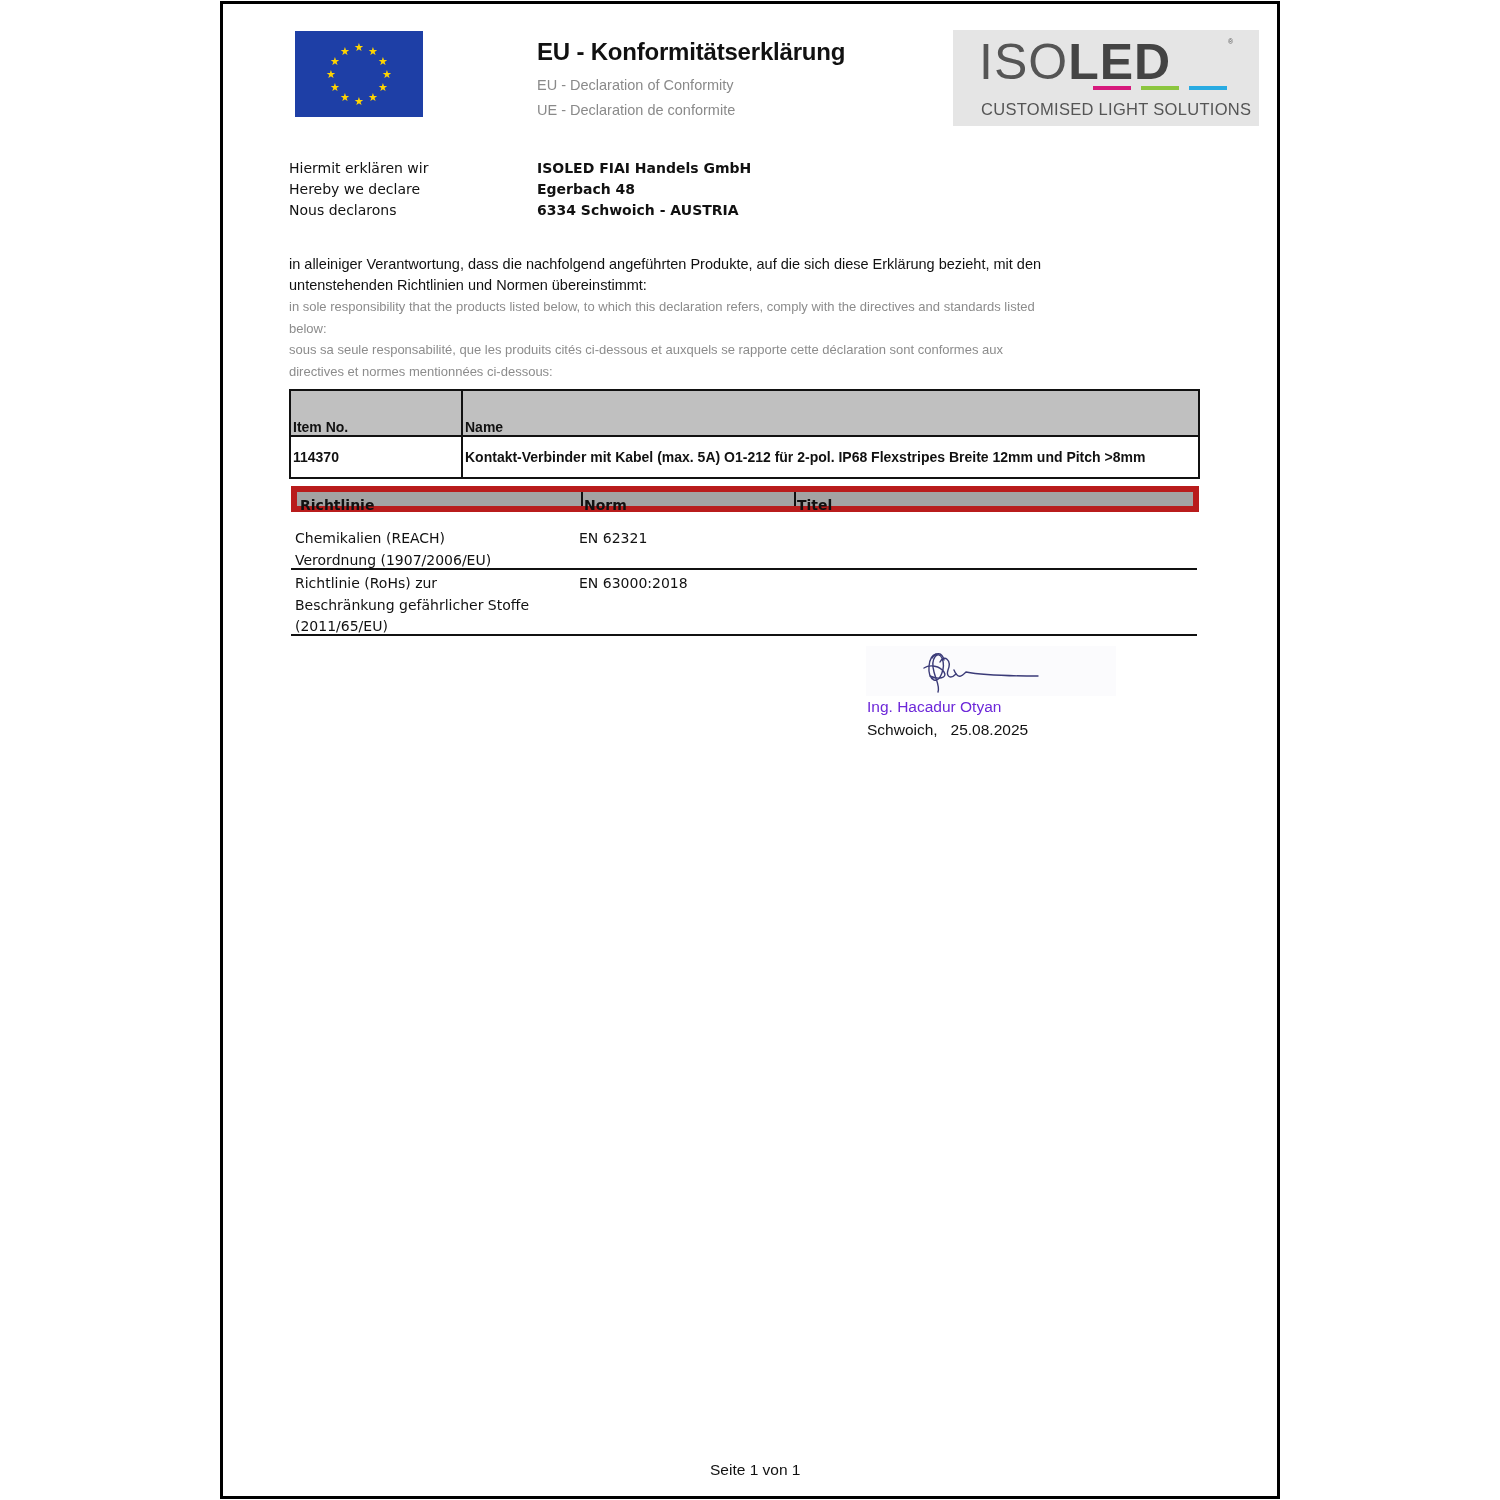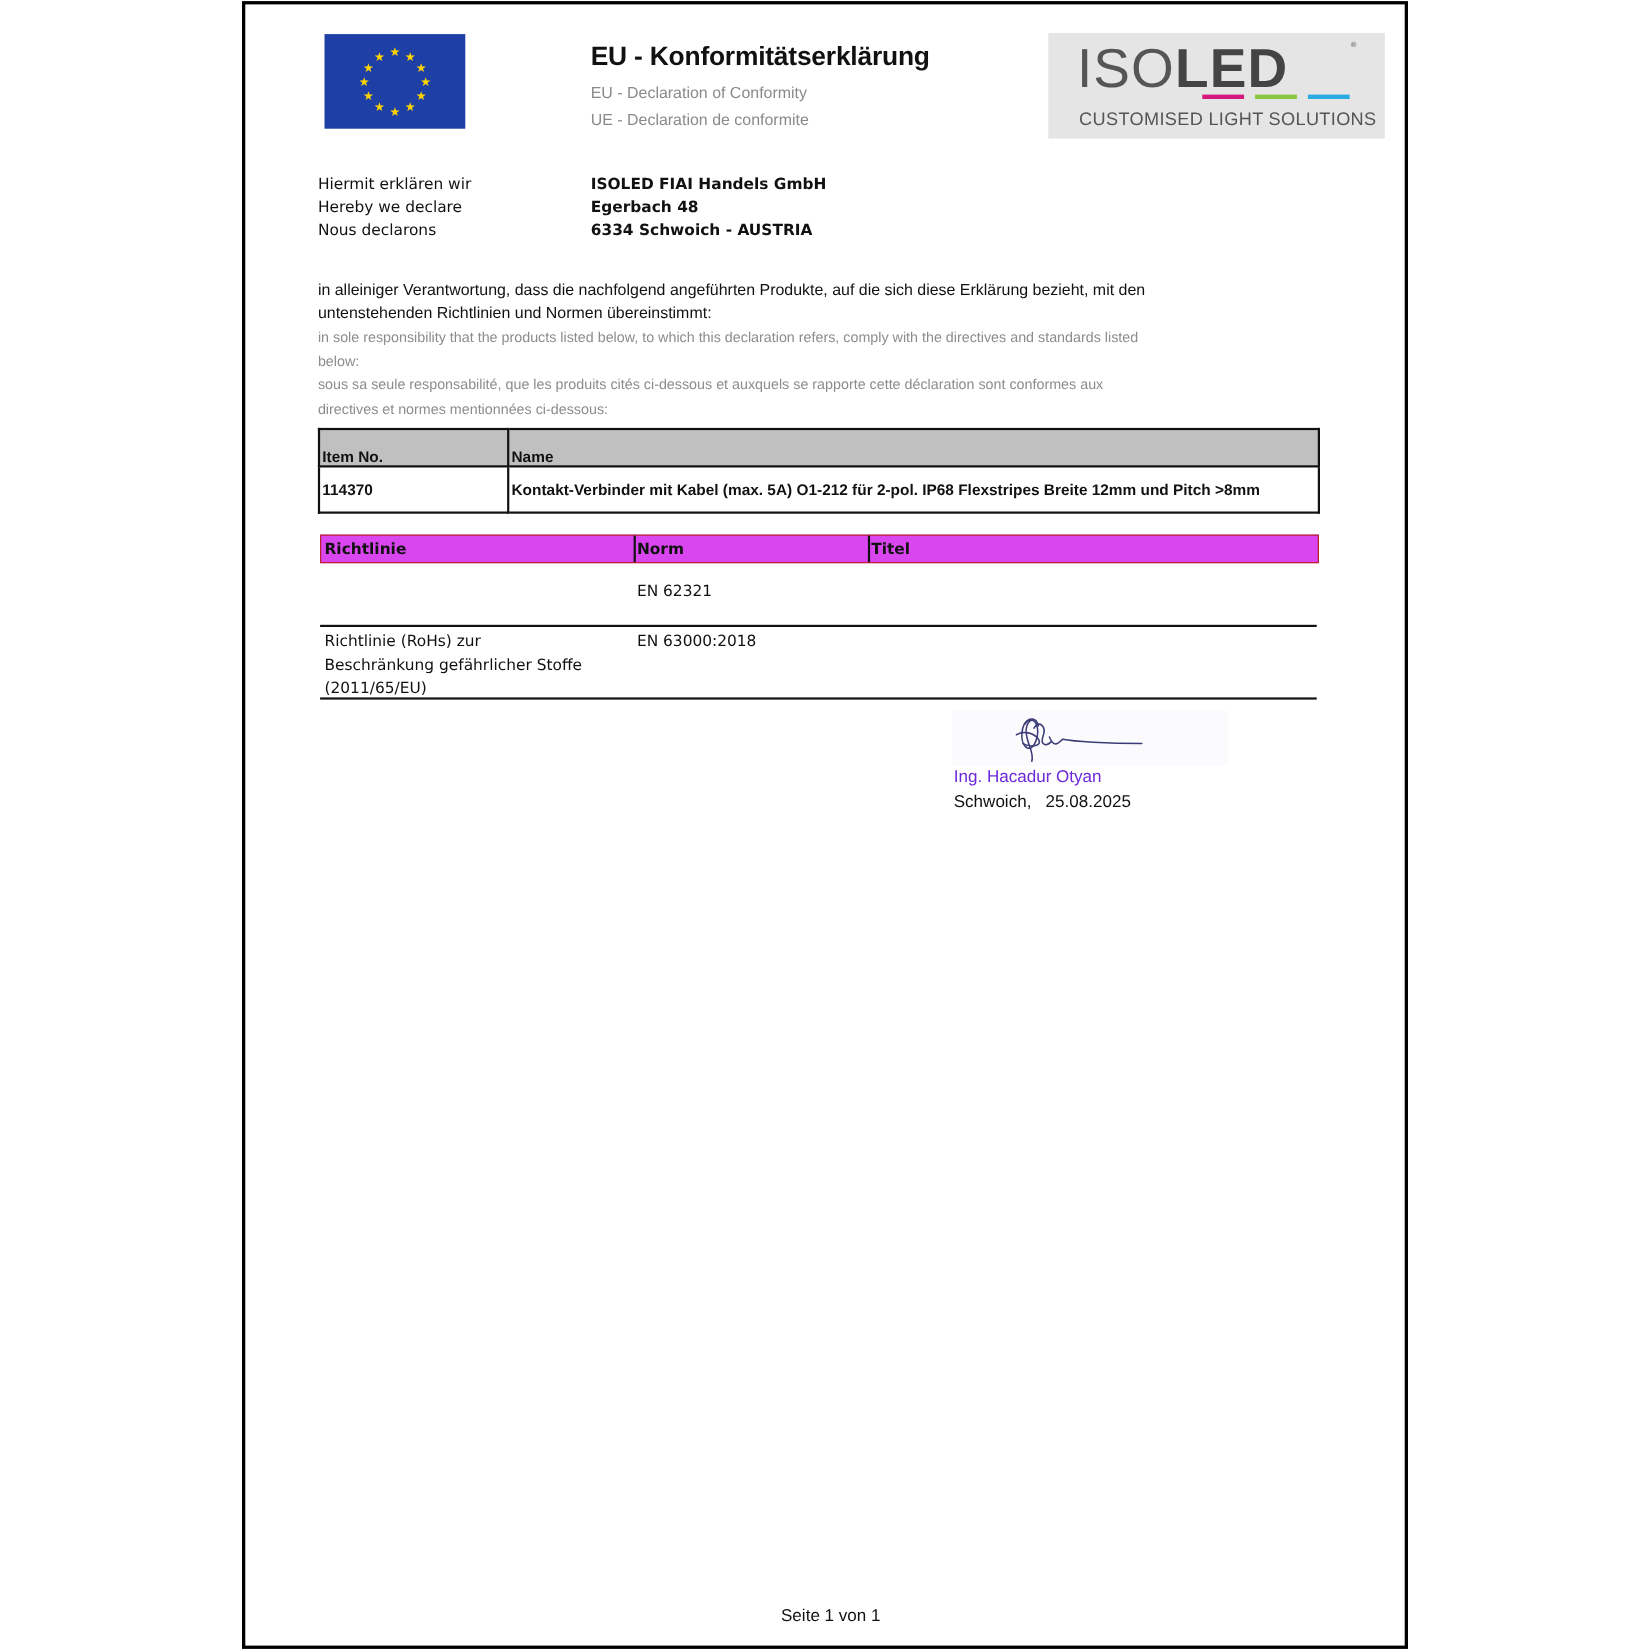--- a/index.html
+++ b/index.html
@@ -16,23 +16,23 @@
   .logo-word .bold { font-weight:bold; color:#444; }
   .logo-reg { position:absolute; left:275px; top:8px; font-size:7px; color:#555; font-family:"Liberation Sans", sans-serif; }
   .logo-bar { position:absolute; top:56px; height:4px; width:38px; }
   .logo-tag { position:absolute; left:28px; top:70px; font-family:"Liberation Sans", sans-serif; font-size:16.5px; color:#555; letter-spacing:0.3px; }
   .decl-label { left:289px; font-family:"DejaVu Sans", sans-serif; font-size:14px; color:#111; }
   .decl-value { left:537px; font-family:"DejaVu Sans", sans-serif; font-weight:bold; font-size:14px; color:#111; }
   .para-de { left:289px; width:760px; font-family:"Liberation Sans", sans-serif; font-size:14.5px; color:#111; line-height:21px; }
   .para-gray { left:289px; width:760px; font-family:"Liberation Sans", sans-serif; font-size:13px; color:#8c8c8c; line-height:21.5px; }
   table.items { position:absolute; left:289px; top:389px; width:911px; border-collapse:collapse; font-family:"Liberation Sans", sans-serif; font-size:14px; font-weight:bold; color:#111; }
   table.items th, table.items td { border:2px solid #111; text-align:left; padding:0 2px; vertical-align:middle; }
-  table.items th { background:#c0c0c0; height:24px; padding-top:8px; vertical-align:bottom; }
+  table.items th { background:#c0c0c0; height:24px; padding-top:20px; vertical-align:bottom; }
   table.items td { height:40px; line-height:21px; }
-  .dir-head { position:absolute; left:291px; top:486px; width:908px; height:26px; background:#d946ef; border:1px solid #b91c1c; box-sizing:border-box; font-family:"DejaVu Sans", sans-serif; font-weight:bold; font-size:14px; color:#111; }
+  .dir-head { position:absolute; left:291px; top:486px; width:908px; height:26px; background:#a3a3a3; border:6px solid #b91c1c; box-sizing:border-box; font-family:"DejaVu Sans", sans-serif; font-weight:bold; font-size:14px; color:#111; }
   .dir-head span { position:absolute; top:5px; }
   .dir-head .sep { position:absolute; top:0; bottom:0; width:1.5px; background:#111; }
   .dir-row { position:absolute; left:291px; width:906px; border-bottom:2px solid #111; font-family:"DejaVu Sans", sans-serif; font-size:14px; color:#111; line-height:21.5px; }
   .dir-row .c { position:absolute; top:0; }
   .sig { position:absolute; left:866px; top:646px; width:250px; height:50px; background:#fbfbfd; }
   .sig-name { left:867px; top:698px; font-family:"Liberation Sans", sans-serif; font-size:15.5px; color:#6d28d9; }
   .sig-place { left:867px; top:721px; font-family:"Liberation Sans", sans-serif; font-size:15.5px; color:#111; white-space:pre; }
   .footer { left:710px; top:1461px; font-family:"Liberation Sans", sans-serif; font-size:15.5px; color:#111; }
 </style>
 </head>
@@ -100,20 +100,21 @@
 
 <div class="dir-head">
   <span style="left:3px;">Richtlinie</span>
   <div class="sep" style="left:284px;"></div>
   <span style="left:287px;">Norm</span>
   <div class="sep" style="left:497px;"></div>
   <span style="left:500px;">Titel</span>
 </div>
 
 <div class="dir-row" style="top:528px;height:40px;">
+  <div class="c" style="left:4px;width:230px;">Chemikalien (REACH) Verordnung (1907/2006/EU)</div>
   <div class="c" style="left:288px;width:200px;">EN 62321</div>
 </div>
 
 <div class="dir-row" style="top:573px;height:61px;">
   <div class="c" style="left:4px;width:240px;">Richtlinie (RoHs) zur Beschränkung gefährlicher Stoffe (2011/65/EU)</div>
   <div class="c" style="left:288px;width:200px;">EN 63000:2018</div>
 </div>
 
 <div class="sig">
   <svg width="250" height="50" viewBox="0 0 250 50" xmlns="http://www.w3.org/2000/svg">

